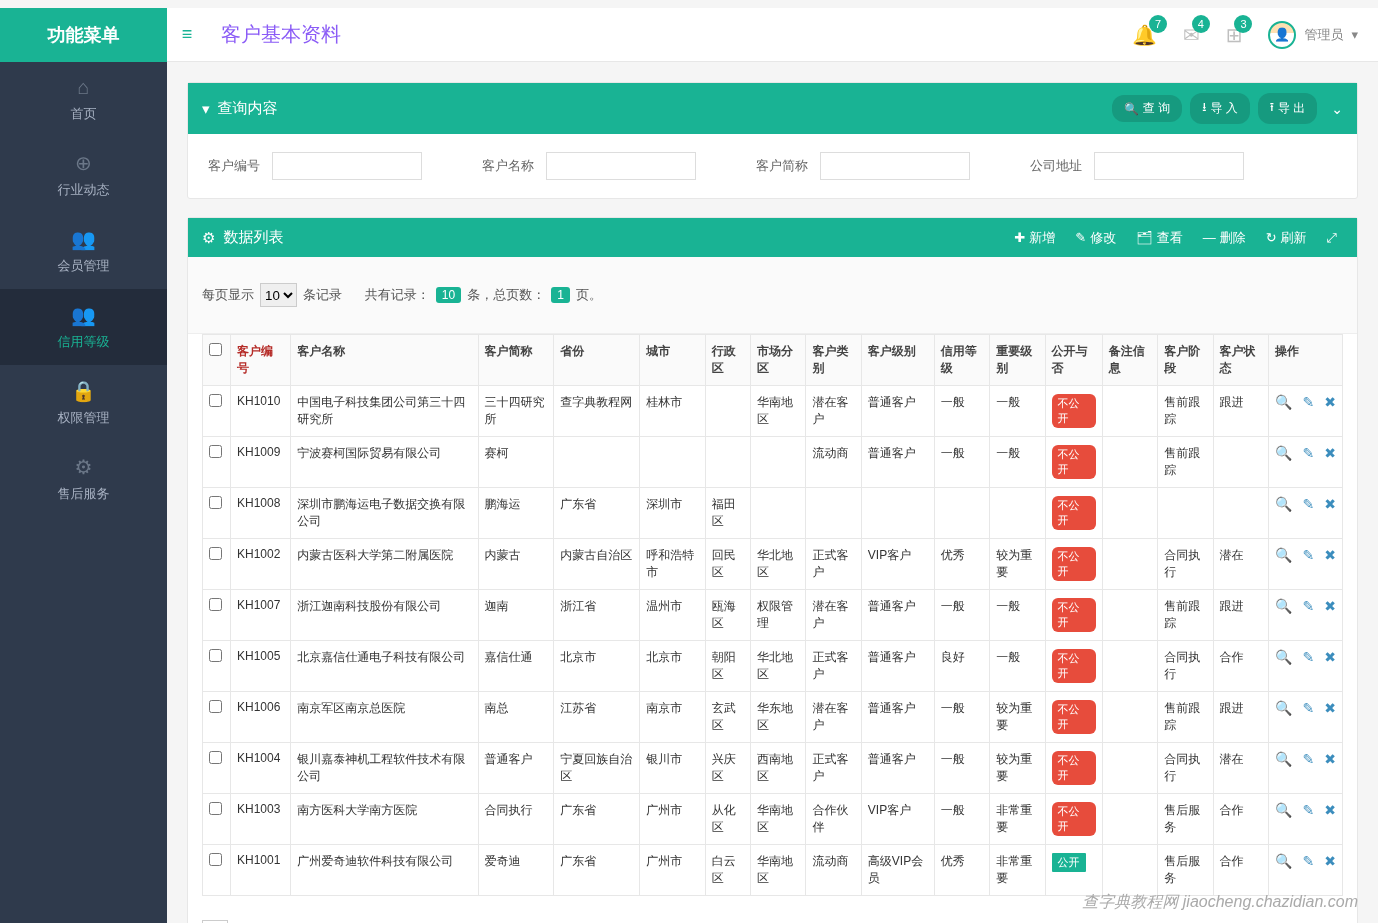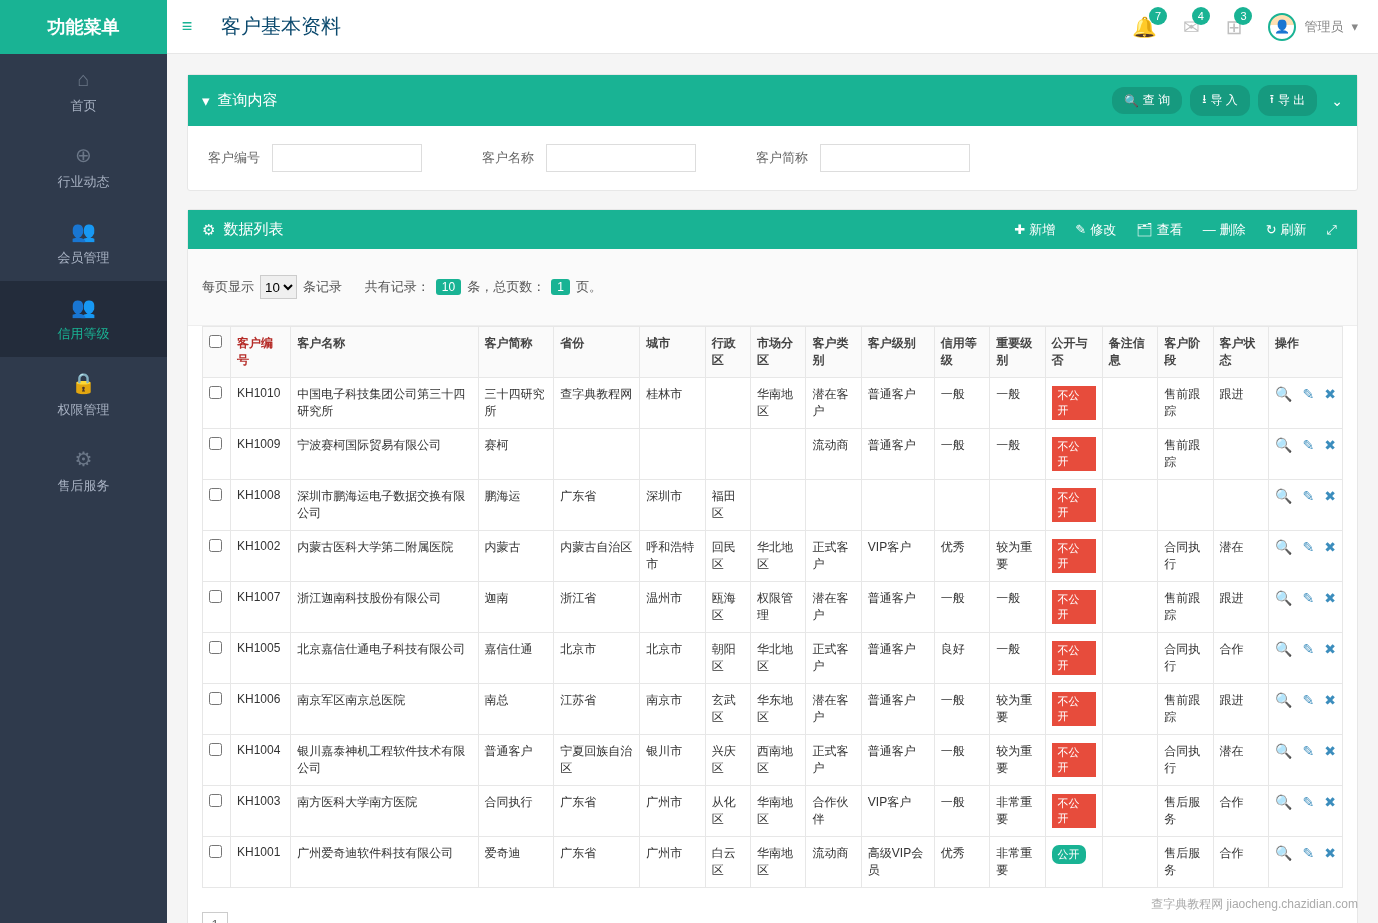--- a/index.html
+++ b/index.html
@@ -1,21 +1,21 @@
 <!DOCTYPE html>
 <html><head>
 <meta charset="utf-8">
 <style>
 * { box-sizing: border-box; margin: 0; padding: 0; }
 body { font-family: "Microsoft YaHei", Arial, sans-serif; font-size: 13px; color: #333; background: #f5f5f5; }
 
-.topbar { background:#fff; height:54px; display:flex; align-items:center; border-bottom:1px solid #e7e7e7; position:relative; }
+.topbar { background:#fff; height:54px; display:flex; align-items:center; border-bottom:1px solid #e7e7e7; position:relative;margin-top:8px; }
 .logo { width:167px; height:54px; background:#19b394; color:#fff; display:flex; align-items:center; justify-content:center; font-size:18px; font-weight:bold; }
 .menu-toggle { width:40px; text-align:center; color:#19b394; font-size:18px; cursor:pointer;}
-.page-title { font-size:20px; color:#0c4a6e; margin-left:14px;text-align:center; }
+.page-title { font-size:20px; color:#8b5cf6; margin-left:14px;text-align:center; }
 .top-actions { position:absolute; right:20px; display:flex; align-items:center; gap:26px; }
 .icon-badge { position:relative; color:#bfbfbf; font-size:20px; cursor:pointer;}
 .badge { position:absolute; top:-8px; right:-10px; background:#19b394; color:#fff; border-radius:50%; width:18px; height:18px; font-size:11px; display:flex; align-items:center; justify-content:center;}
 .user { display:flex; align-items:center; gap:8px; color:#888; cursor:pointer;}
 .avatar { width:28px; height:28px; border-radius:50%; background:linear-gradient(#ffe0b2 40%,#fff 40%); border:2px solid #19b394; display:flex; align-items:center; justify-content:center;}
 
 .layout { display:flex; min-height:calc(100vh - 54px); }
 .sidebar { width:167px; background:#2f3a4c; color:#a7b1c2; }
 .side-item { padding:14px 0; text-align:center; cursor:pointer; position:relative;}
 .side-item .si-icon { display:block; font-size:20px; margin-bottom:6px; color:#6b7788;}
@@ -37,27 +37,27 @@
 .field input { width:150px; height:28px; border:1px solid #ddd; padding:0 6px;}
 
 .list-bar { padding:26px 14px; background:#fafafa; border-bottom:1px solid #eee; font-size:13px; color:#555; display:flex; align-items:center; gap:6px;}
 .list-bar select { height:24px; border:1px solid #ccc;}
 .pill { background:#19b394; color:#fff; padding:1px 6px; border-radius:3px; font-size:12px;}
 
 table { width:100%; border-collapse:collapse; font-size:12px; }
 th, td { border:1px solid #e7e7e7; padding:8px 6px; text-align:left; vertical-align:top;}
 th { background:#fafafa; color:#444; font-weight:bold;}
 th.sorted { color:#b52b27;}
-.tag-red { background:#e74c3c; color:#fff; padding:2px 6px; border-radius:0; font-size:11px; display:inline-block;}
-.tag-teal { background:#19b394; color:#fff; padding:2px 6px; border-radius:7px; font-size:11px; display:inline-block;}
+.tag-red { background:#e74c3c; color:#fff; padding:2px 6px; border-radius:6px; font-size:11px; display:inline-block;}
+.tag-teal { background:#19b394; color:#fff; padding:2px 6px; border-radius:1px; font-size:11px; display:inline-block;}
 .row-actions { color:#3b8dbd; display:flex; gap:10px; font-size:14px;}
 .row-actions span { cursor:pointer;}
 .pager { padding:14px; }
 .pager .pg { display:inline-block; width:26px; height:26px; border:1px solid #ccc; text-align:center; line-height:24px; background:#fff; color:#666; cursor:pointer;}
-.watermark { position:fixed; right:20px; bottom:10px; color:#aaa; font-size:12px;}
+.watermark { position:fixed; right:20px; bottom:10px; color:#aaa; font-size:16px;font-style:italic;}
 </style>
 </head>
 <body>
 
 <div class="topbar">
   <div class="logo">功能菜单</div>
   <div class="menu-toggle">≡</div>
   <div class="page-title">客户基本资料</div>
   <div class="top-actions">
     <div class="icon-badge">🔔<span class="badge">7</span></div>
@@ -109,20 +109,24 @@
           <div class="field">
             <label>客户编号</label>
             <input style="">
           </div>
           <div class="field">
             <label>客户名称</label>
             <input style="">
           </div>
           <div class="field">
             <label>客户简称</label>
+            <input style="">
+          </div>
+          <div class="field">
+            <label>公司地址</label>
             <input style="">
           </div>
         </div>
     </div>
 
     <div class="panel">
       <div class="panel-h">
         <div class="left">
           <span>⚙</span>
           <span>数据列表</span>

